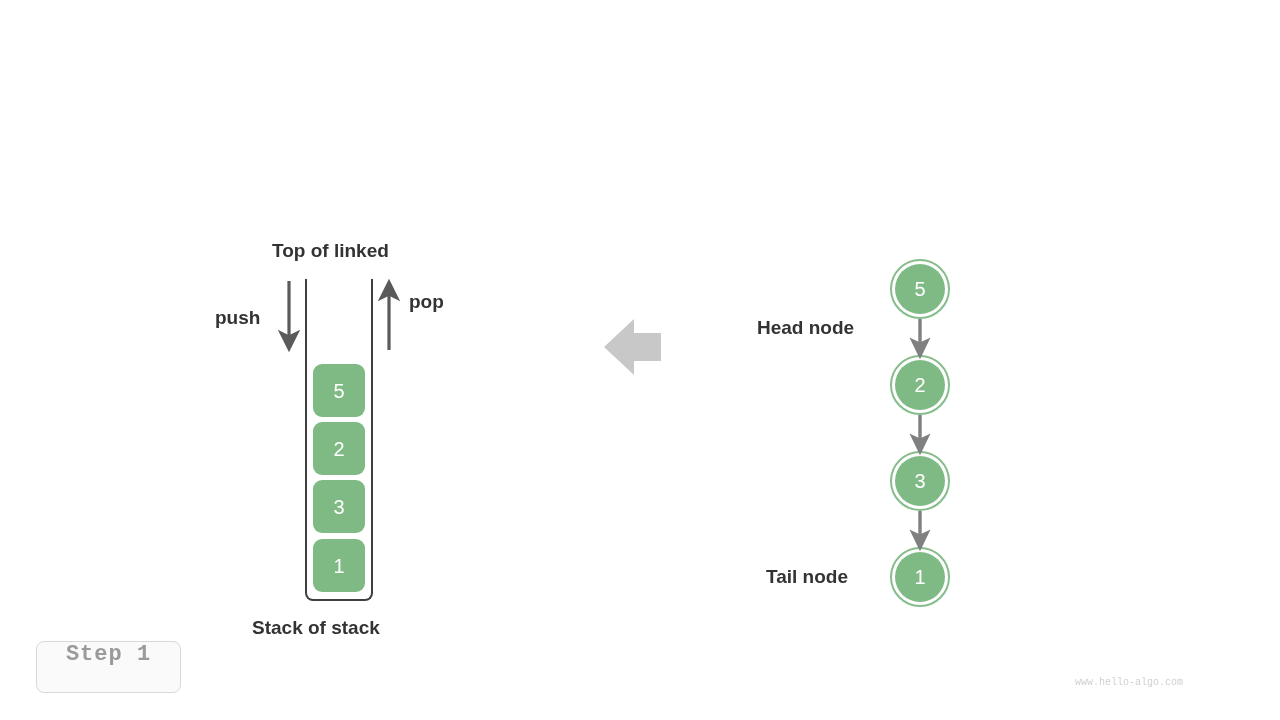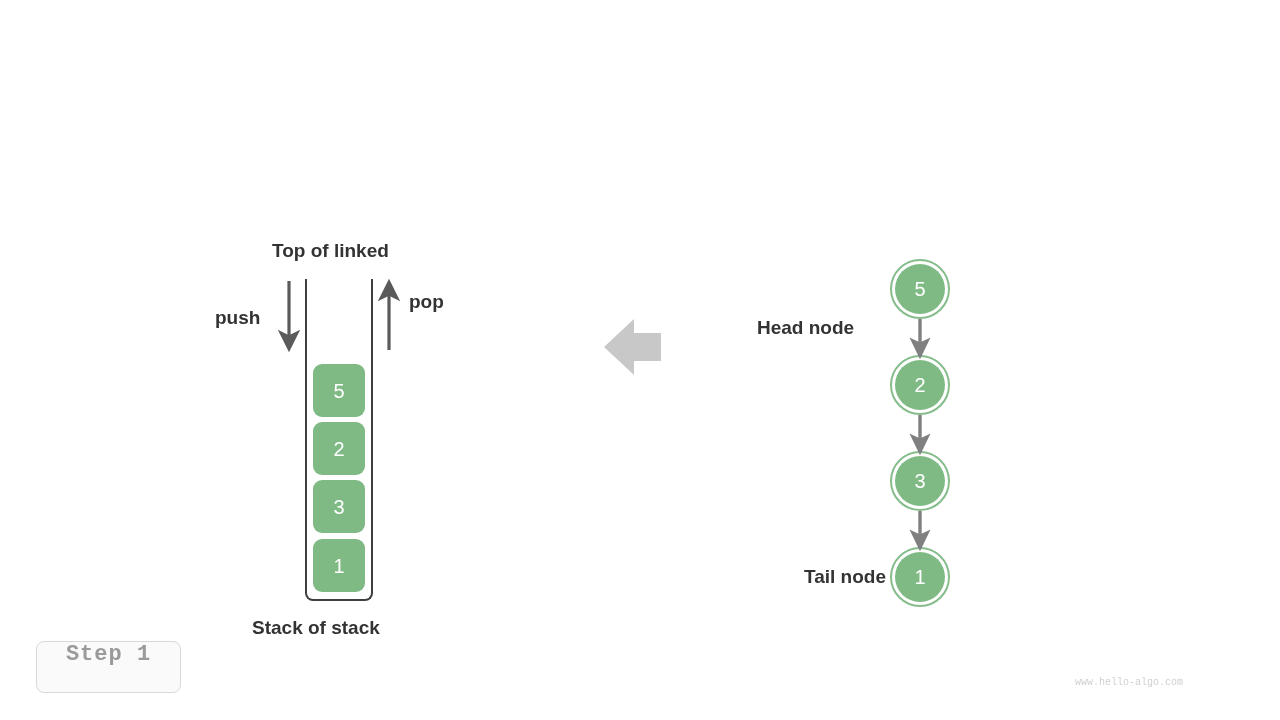--- a/index.html
+++ b/index.html
@@ -50,21 +50,21 @@
   #pop-label {
     left: 409px;
     top: 292px;
   }
   #head-node-label {
     left: 757px;
     top: 290px;
     margin-top: 28px;
   }
   #tail-node-label {
-    left: 804px;
+    left: 766px;
     top: 567px;
   }
 
   
   #stack-container {
     left: 305px;
     top: 279px;
     width: 68px;
     height: 322px;
     border-left: 2px solid #3f3f3f;

